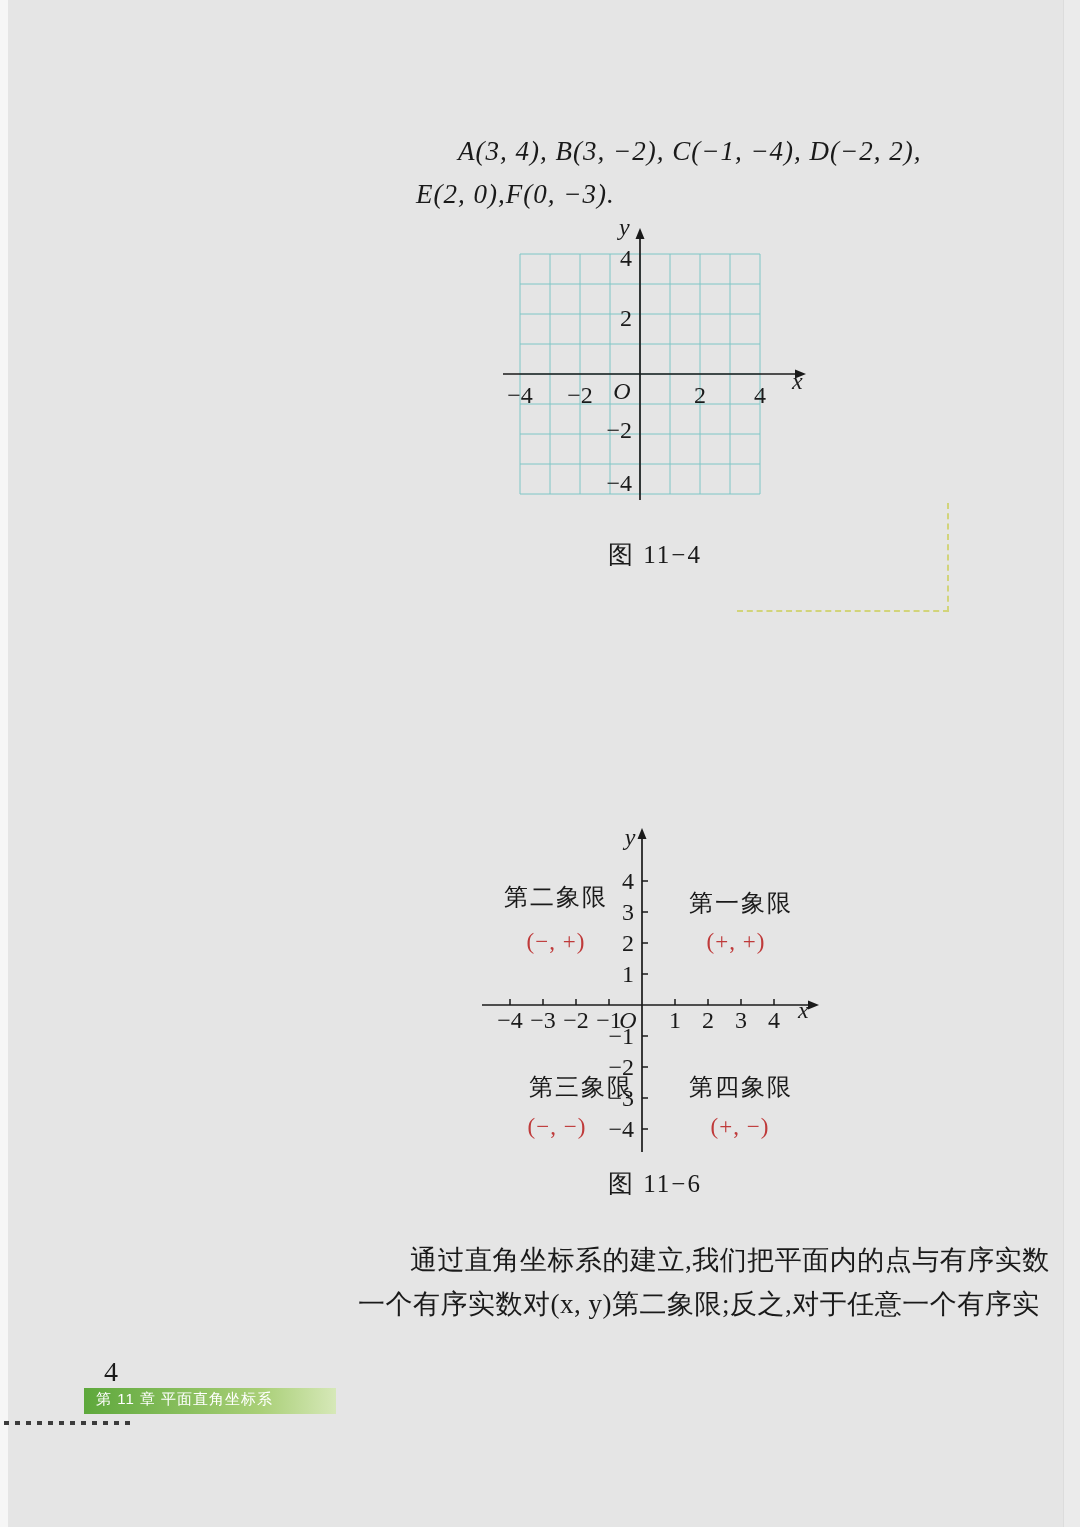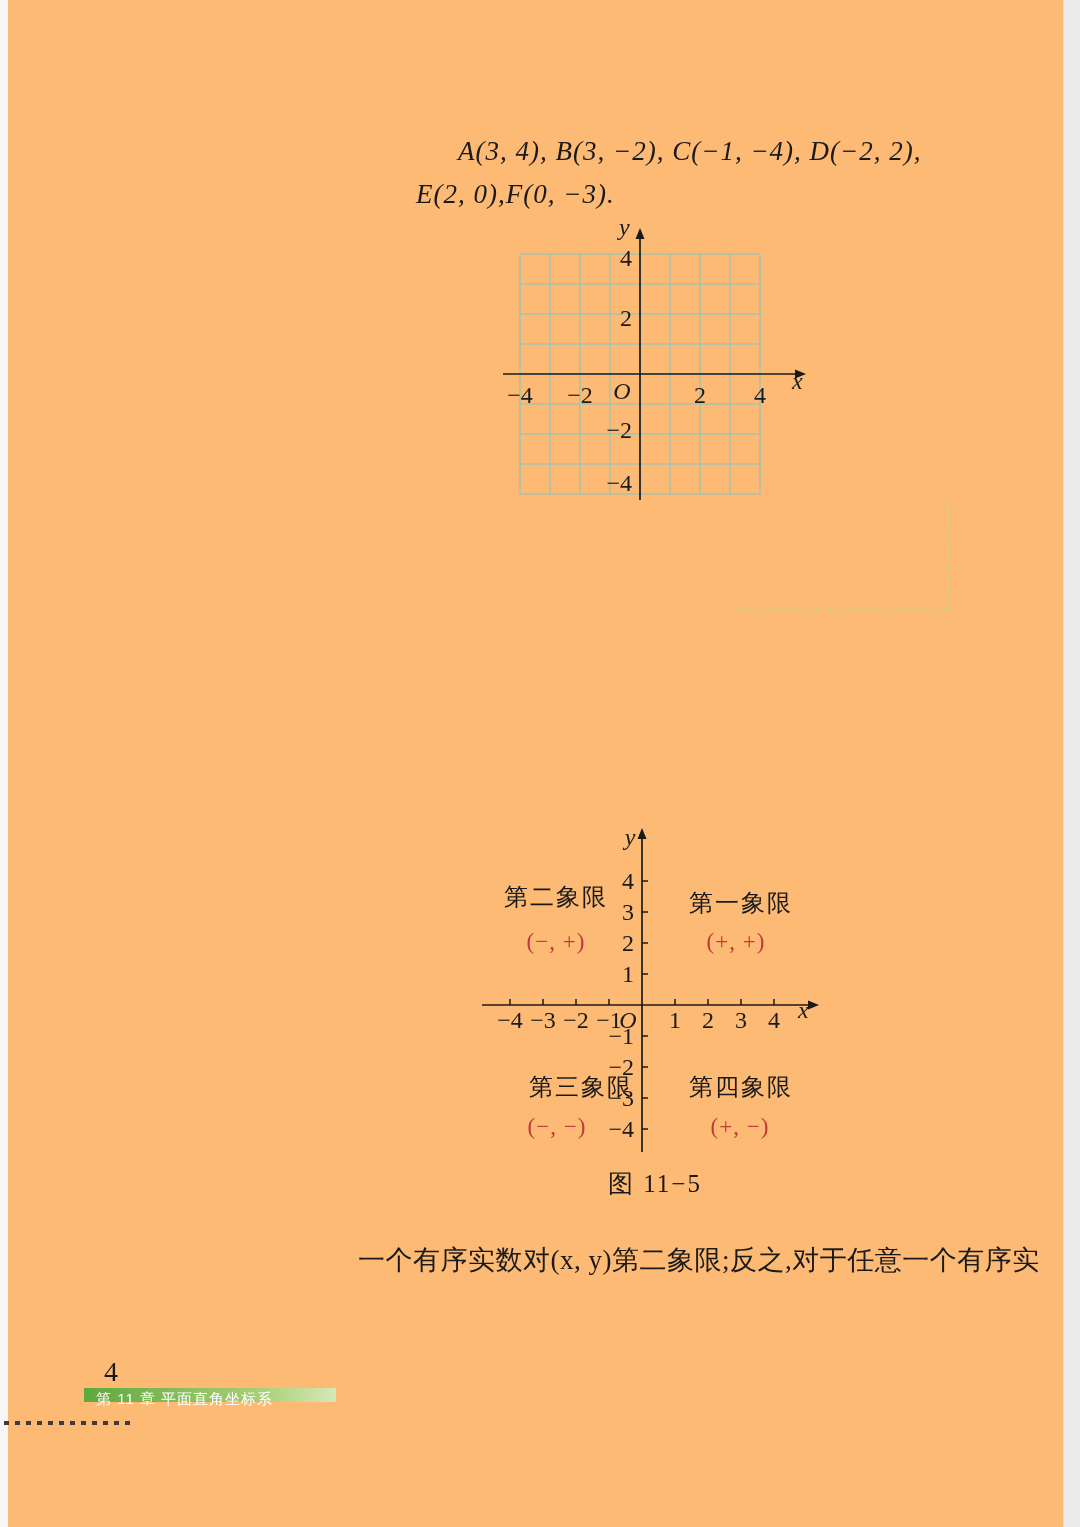--- a/index.html
+++ b/index.html
@@ -2,21 +2,21 @@
 <html><head>
 <meta charset="utf-8">
 <style>
   html,body{margin:0;padding:0;}
   body{
     width:1080px;height:1527px;position:relative;overflow:hidden;
     background:#ffffff;
     font-family:"Liberation Serif","DejaVu Serif",serif;
     color:#1a1a1a;
   }
-  .page{position:absolute;left:0;top:0;width:1080px;height:1527px;background:#fdba74;}
+  .page{position:absolute;left:0;top:0;width:1080px;height:1527px;background:#e5e5e5;}
   .edge-right{position:absolute;right:0;top:0;width:16px;height:1527px;background:#ebebeb;border-left:1px solid #dcdcdc;}
   .edge-left{position:absolute;left:0;top:0;width:8px;height:1527px;background:#f6f6f6;}
 
   .abs{position:absolute;}
   .math{font-style:italic;}
   .intro-line{font-size:27px;letter-spacing:1px;}
   .line1{left:458px;top:136px;}
   .line2{left:416px;top:179px;}
 
   .fig{position:absolute;}
@@ -37,21 +37,21 @@
   .dash-corner{position:absolute;left:737px;top:503px;width:210px;height:107px;
     border-right:2px dashed #d2d47a;border-bottom:2px dashed #d2d47a;}
 
   .para{position:absolute;left:358px;width:614px;font-size:27px;line-height:44px;letter-spacing:0.5px;}
   .para1{top:660px;}
   .para2{top:1238px;}
   .pline{height:44px;white-space:nowrap;}
   .indent{text-indent:52px;}
 
   .page-num{position:absolute;left:104px;top:1356px;font-size:28px;}
-  .banner{position:absolute;left:84px;top:1388px;width:252px;height:14px;line-height:21px;
+  .banner{position:absolute;left:84px;top:1388px;width:252px;height:26px;line-height:21px;
     background:linear-gradient(to right,#5ea83c,#a9cf77 70%,#d6e8b8);
     color:#ffffff;font-size:15px;font-family:"Liberation Sans","DejaVu Sans",sans-serif;
     padding-left:12px;box-sizing:border-box;letter-spacing:1px;}
   .dots{position:absolute;left:4px;top:1421px;width:130px;height:4px;
     background:repeating-linear-gradient(to right,#3c3c3c 0 5px,transparent 5px 11px);}
 </style>
 </head>
 <body>
 
 <div class="page">
@@ -94,20 +94,21 @@
     <span class="lbl math" style="left:297px;top:156px;">x</span>
     <span class="lbl math ctr" style="left:116px;top:166px;width:22px;">O</span>
     <span class="lbl ctr" style="left:5px;top:170px;width:40px;">−4</span>
     <span class="lbl ctr" style="left:65px;top:170px;width:40px;">−2</span>
     <span class="lbl ctr" style="left:185px;top:170px;width:40px;">2</span>
     <span class="lbl ctr" style="left:245px;top:170px;width:40px;">4</span>
     <span class="lbl rgt" style="left:92px;top:33px;width:45px;">4</span>
     <span class="lbl rgt" style="left:92px;top:93px;width:45px;">2</span>
     <span class="lbl rgt" style="left:92px;top:205px;width:45px;">−2</span>
     <span class="lbl rgt" style="left:92px;top:258px;width:45px;">−4</span>
+    <div class="caption" style="left:0;top:326px;width:320px;">图  11−4</div>
   </div>
 
   <div class="dash-corner"></div>
 
 
   <div class="fig fig5">
     <svg width="370" height="340" viewBox="0 0 370 340">
       <g stroke="#1a1a1a" stroke-width="1.7">
         <line x1="12" y1="183" x2="338" y2="183"></line>
         <line x1="172" y1="16" x2="172" y2="330"></line>
@@ -157,23 +158,24 @@
 
     <span class="lbl qname ctr" style="left:26px;top:62px;width:120px;">第二象限</span>
     <span class="lbl sign ctr" style="left:26px;top:107px;width:120px;">(−, +)</span>
     <span class="lbl qname ctr" style="left:211px;top:68px;width:120px;">第一象限</span>
     <span class="lbl sign ctr" style="left:206px;top:107px;width:120px;">(+, +)</span>
     <span class="lbl qname ctr" style="left:27px;top:252px;width:120px;margin-left:24px;">第三象限</span>
     <span class="lbl sign ctr" style="left:27px;top:292px;width:120px;">(−, −)</span>
     <span class="lbl qname ctr" style="left:211px;top:252px;width:120px;">第四象限</span>
     <span class="lbl sign ctr" style="left:210px;top:292px;width:120px;">(+, −)</span>
 
-    <div class="caption" style="left:0;top:345px;width:370px;">图  11−5</div>
+    <div class="caption" style="left:0;top:345px;width:370px;">图  11−6</div>
   </div>
 
   <div class="para para2">
+    <div class="pline indent">通过直角坐标系的建立,我们把平面内的点与有序实数</div>
     <div class="pline">一个有序实数对(x, y)第二象限;反之,对于任意一个有序实</div>
   </div>
 
   <div class="page-num">4</div>
   <div class="banner">第 11 章    平面直角坐标系</div>
   <div class="dots"></div>
 </div>
 
 </body></html>

